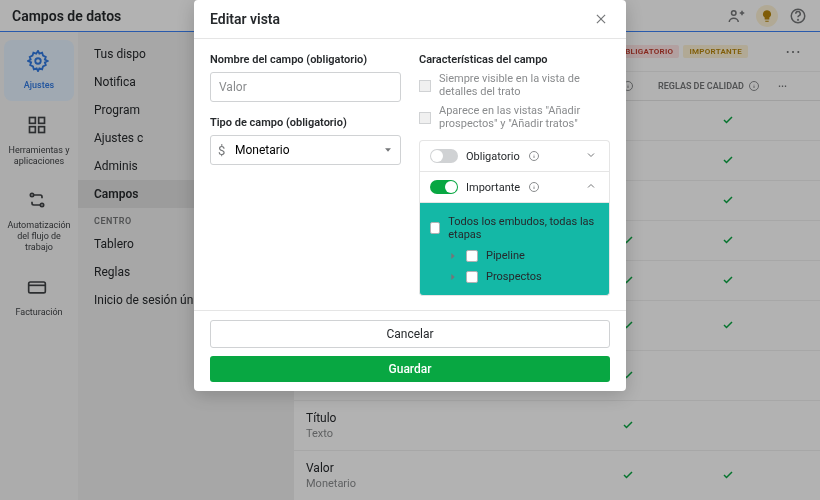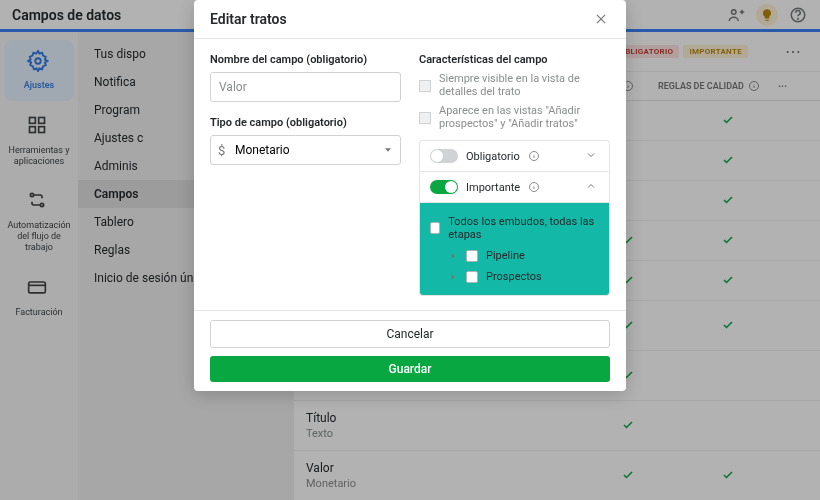--- a/index.html
+++ b/index.html
@@ -1,19 +1,19 @@
 <!DOCTYPE html>
 <html><head>
   <meta charset="utf-8">
   <style>
     * { margin: 0; padding: 0; box-sizing: border-box; font-family: -apple-system, BlinkMacSystemFont, "Segoe UI", Roboto, sans-serif; }
     body { width: 820px; height: 500px; background: #f7f7f7; overflow: hidden; position: relative; }
     
     
-    .top-header { height: 32px; background: #fff; border-bottom: 3px solid #3b82f6; display: flex; align-items: center; padding: 0 12px; justify-content: space-between; }
+    .top-header { height: 32px; background: #fff; border-bottom: 1px solid #3b82f6; display: flex; align-items: center; padding: 0 12px; justify-content: space-between; }
     .page-title { font-size: 14px; font-weight: 600; color: #26292c; }
     .header-icons { display: flex; gap: 10px; align-items: center; }
     .header-icon { width: 20px; height: 20px; display: flex; align-items: center; justify-content: center; color: #747678; cursor: pointer; }
     .header-icon.highlight { background: #fef3d6; border-radius: 50%; width: 22px; height: 22px; }
     
     
     .left-sidebar { position: absolute; left: 0; top: 32px; width: 78px; height: calc(100% - 32px); background: #f7f7f7; display: flex; flex-direction: column; align-items: center; padding-top: 8px; gap: 4px; }
     .sidebar-item { width: 70px; padding: 10px 4px; display: flex; flex-direction: column; align-items: center; gap: 6px; border-radius: 8px; cursor: pointer; }
     .sidebar-item.active { background: #e5f2ff; }
     .sidebar-icon { width: 24px; height: 24px; color: #404346; }
@@ -168,20 +168,21 @@
   </div>
 </div>
 
 <div class="secondary-nav">
   <div class="nav-item">Tus dispo</div>
   <div class="nav-item">Notifica</div>
   <div class="nav-item">Program</div>
   <div class="nav-item">Ajustes c</div>
   <div class="nav-item">Adminis</div>
   <div class="nav-item active">Campos</div>
+  <div class="nav-section-title">CENTRO</div>
   <div class="nav-item">Tablero</div>
   <div class="nav-item">Reglas</div>
   <div class="nav-item">Inicio de sesión único</div>
 </div>
 
 <div class="main-content">
 
   <div class="field-row">
     <div class="field-check">
       <svg class="check-mark" viewBox="0 0 24 24" fill="none" stroke="#08a742" stroke-width="3">
@@ -313,21 +314,21 @@
   <div class="field-row">
 
     <div class="th-actions"></div>
   </div>
 
 </div>
 
 <div class="modal-overlay"></div>
 <div class="modal">
   <div class="modal-header">
-    <div class="modal-title">Editar tratos</div>
+    <div class="modal-title">Editar vista</div>
     <div class="modal-close">
       <svg width="14" height="14" viewBox="0 0 24 24" fill="none" stroke="currentColor" stroke-width="2">
           <line x1="5" y1="5" x2="19" y2="19"></line>
           <line x1="19" y1="5" x2="5" y2="19"></line>
         </svg>
     </div>
   </div>
   <div class="modal-body">
     <div class="modal-left">
       <div class="form-group">

